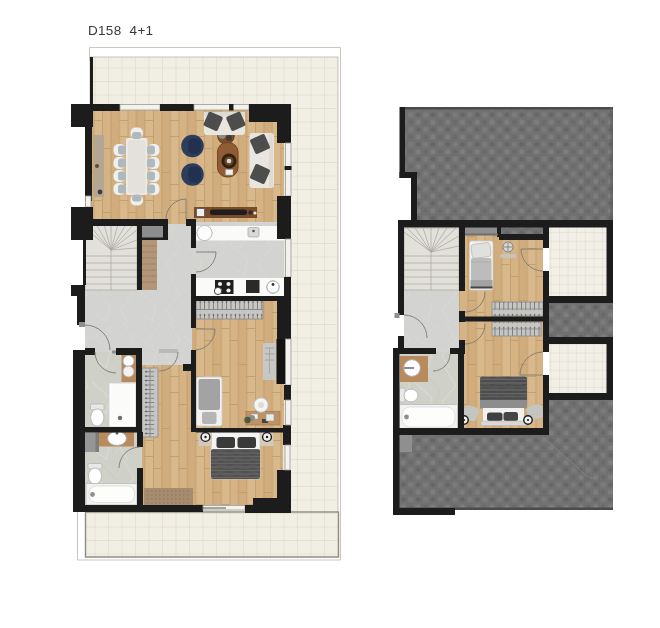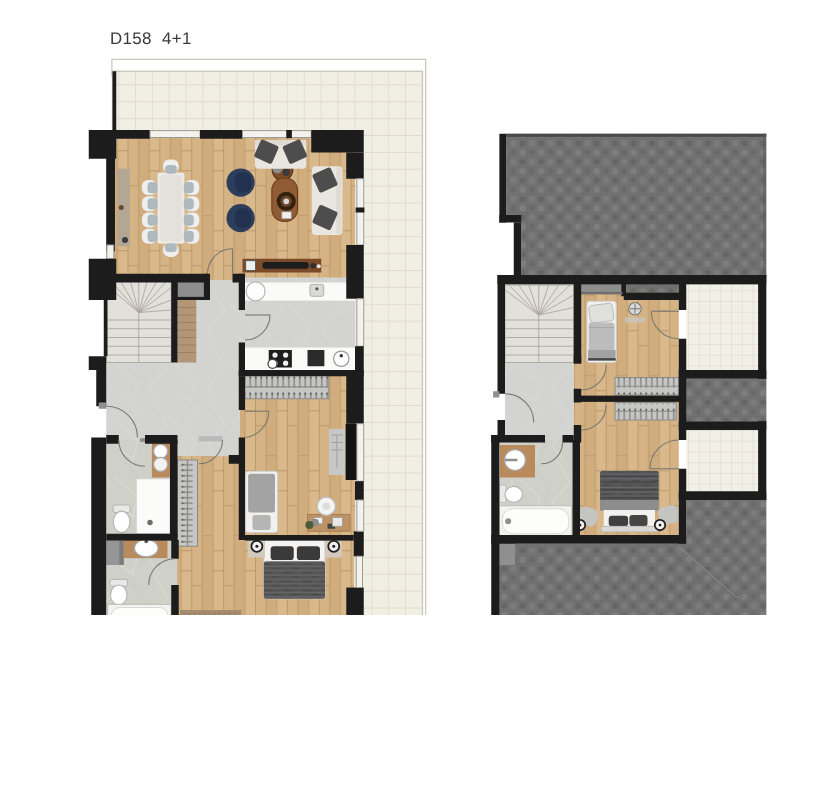--- a/index.html
+++ b/index.html
@@ -1,16 +1,16 @@
 <!DOCTYPE html>
 <html><head>
 <meta charset="utf-8">
 <style>
   html,body{margin:0;padding:0;background:#ffffff;}
-  .page{position:relative;width:660px;height:492px;background:#ffffff;font-family:"Liberation Sans",sans-serif;}
+  .page{position:relative;width:660px;height:628px;background:#ffffff;font-family:"Liberation Sans",sans-serif;}
   svg{position:absolute;left:0;top:0;}
 </style>
 </head>
 <body>
 <div class="page">
 <svg width="660" height="628" viewBox="0 0 660 628">
 <defs>
   <pattern id="patio" width="13.5" height="13.5" patternUnits="userSpaceOnUse">
     <rect width="13.5" height="13.5" fill="#f1eee4"></rect>
     <path d="M13.5 0H0V13.5" fill="none" stroke="#dad6c7" stroke-width="1"></path>

